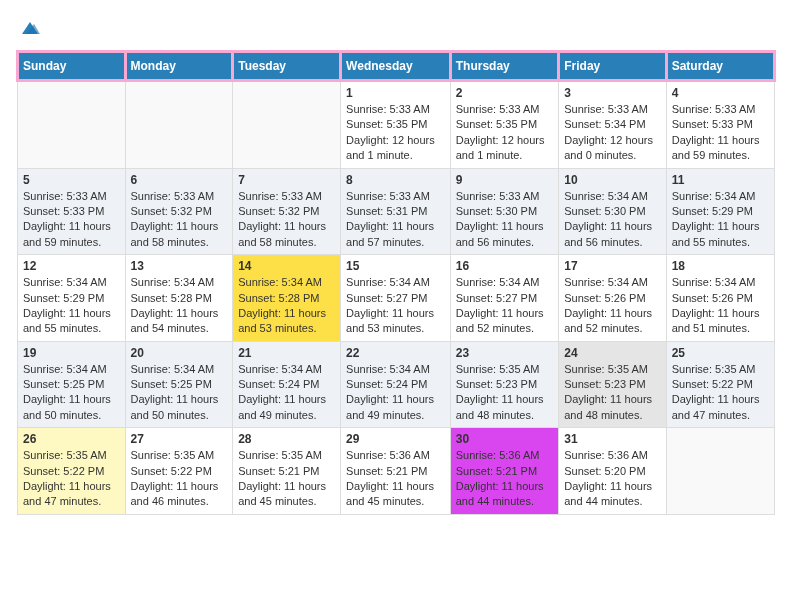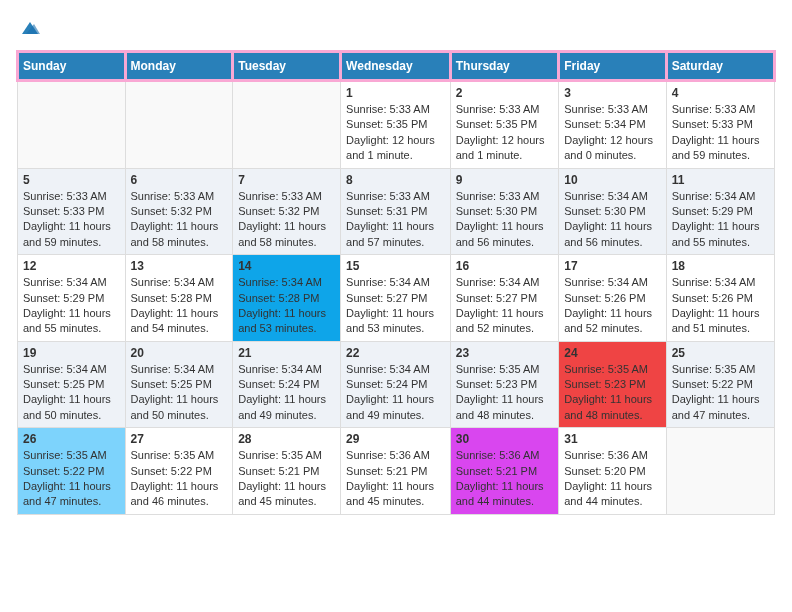--- a/index.html
+++ b/index.html
@@ -223,21 +223,21 @@
 Daylight: 11 hours
 and 55 minutes.</div>
         </td>
         <td style="background: rgb(255, 255, 255);">
           <span class="day-number">13</span>
           <div class="day-info">Sunrise: 5:34 AM
 Sunset: 5:28 PM
 Daylight: 11 hours
 and 54 minutes.</div>
         </td>
-        <td style="background: #0ea5e9;">
+        <td style="background: #fde047;">
           <span class="day-number">14</span>
           <div class="day-info">Sunrise: 5:34 AM
 Sunset: 5:28 PM
 Daylight: 11 hours
 and 53 minutes.</div>
         </td>
         <td style="background: rgb(255, 255, 255);">
           <span class="day-number">15</span>
           <div class="day-info">Sunrise: 5:34 AM
 Sunset: 5:27 PM
@@ -295,37 +295,37 @@
 Daylight: 11 hours
 and 49 minutes.</div>
         </td>
         <td style="background: rgb(238, 242, 247);">
           <span class="day-number">23</span>
           <div class="day-info">Sunrise: 5:35 AM
 Sunset: 5:23 PM
 Daylight: 11 hours
 and 48 minutes.</div>
         </td>
-        <td style="background: #ef4444;">
+        <td style="background: #e5e5e5;">
           <span class="day-number">24</span>
           <div class="day-info">Sunrise: 5:35 AM
 Sunset: 5:23 PM
 Daylight: 11 hours
 and 48 minutes.</div>
         </td>
         <td style="background: rgb(238, 242, 247);">
           <span class="day-number">25</span>
           <div class="day-info">Sunrise: 5:35 AM
 Sunset: 5:22 PM
 Daylight: 11 hours
 and 47 minutes.</div>
         </td>
       </tr>
       <tr>
-        <td style="background: #7dd3fc;">
+        <td style="background: #fef9c3;">
           <span class="day-number">26</span>
           <div class="day-info">Sunrise: 5:35 AM
 Sunset: 5:22 PM
 Daylight: 11 hours
 and 47 minutes.</div>
         </td>
         <td style="background: rgb(255, 255, 255);">
           <span class="day-number">27</span>
           <div class="day-info">Sunrise: 5:35 AM
 Sunset: 5:22 PM

